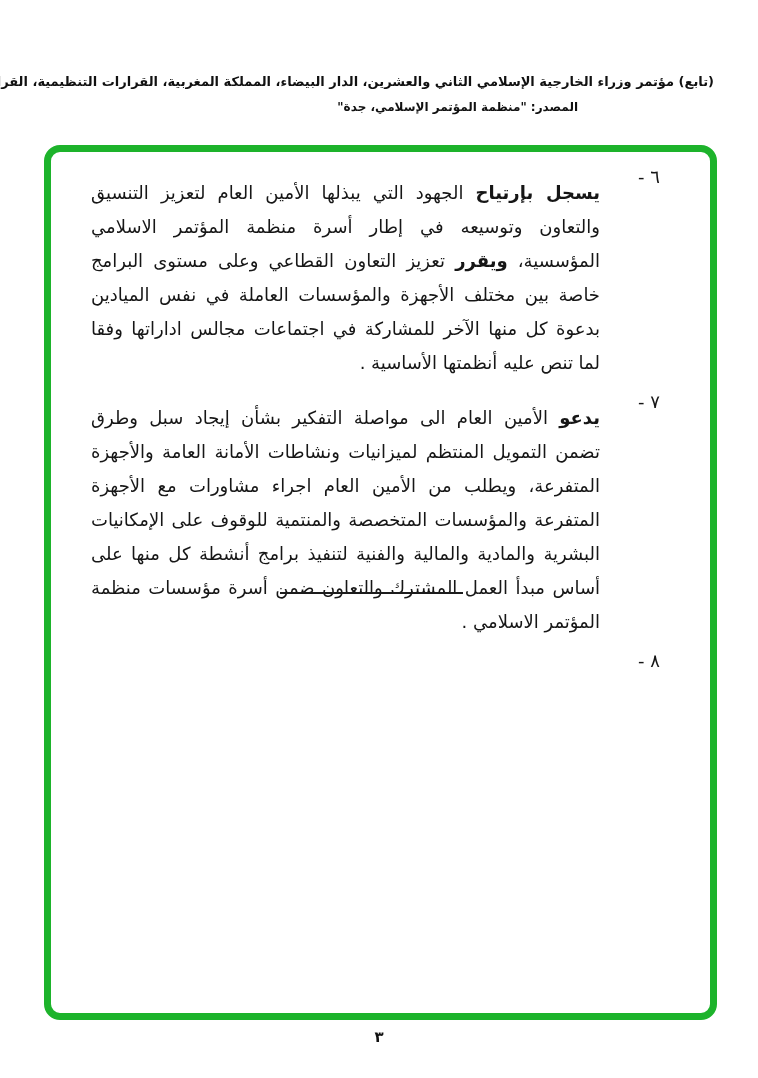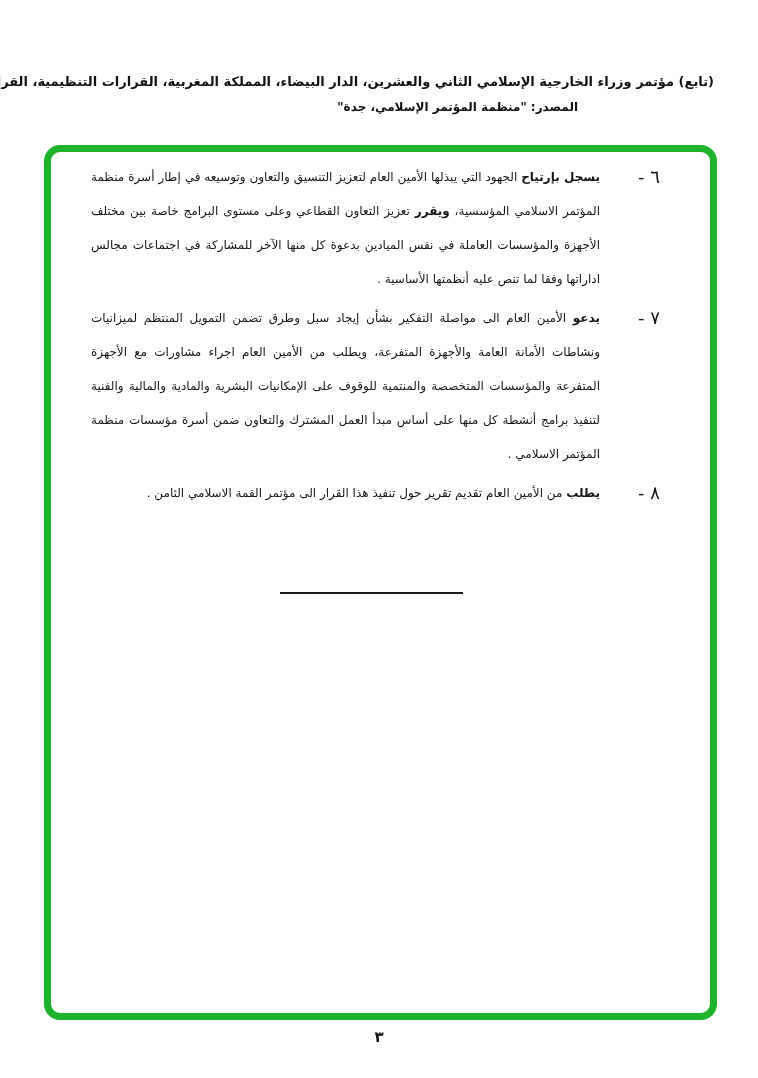--- a/index.html
+++ b/index.html
@@ -65,25 +65,26 @@
     flex: 0 0 auto;
     width: 46px;
     font-size: 18px;
     line-height: 34px;
     text-align: right;
     white-space: nowrap;
     color: #161616;
   }
   .item .txt {
     flex: 1 1 auto;
-    font-size: 12px;
+    font-size: 18px;
     line-height: 34px;
     text-align: justify;
     text-justify: inter-word;
     color: #161616;
+    margin-top: 16px;
   }
   .item .txt .b {
     font-weight: bold;
   }
   
   .divider {
     position: absolute;
     left: 280px;
     top: 592px;
     width: 183px;
@@ -118,21 +119,20 @@
     <div class="txt"><span class="b">يسجل بإرتياح</span><span> الجهود التي يبذلها الأمين العام لتعزيز التنسيق والتعاون وتوسيعه في إطار أسرة منظمة المؤتمر الاسلامي المؤسسية، </span><span class="b">ويقرر</span><span> تعزيز التعاون القطاعي وعلى مستوى البرامج خاصة بين مختلف الأجهزة والمؤسسات العاملة في نفس الميادين بدعوة كل منها الآخر للمشاركة في اجتماعات مجالس اداراتها وفقا لما تنص عليه أنظمتها الأساسية .</span></div>
   </div>
 
   <div class="item">
     <div class="num">٧ -</div>
     <div class="txt"><span class="b">يدعو</span><span> الأمين العام الى مواصلة التفكير بشأن إيجاد سبل وطرق تضمن التمويل المنتظم لميزانيات ونشاطات الأمانة العامة والأجهزة المتفرعة، ويطلب من الأمين العام اجراء مشاورات مع الأجهزة المتفرعة والمؤسسات المتخصصة والمنتمية للوقوف على الإمكانيات البشرية والمادية والمالية والفنية لتنفيذ برامج أنشطة كل منها على أساس مبدأ العمل المشترك والتعاون ضمن أسرة مؤسسات منظمة المؤتمر الاسلامي .</span></div>
   </div>
 
   <div class="item">
     <div class="num">٨ -</div>
-    <div class="txt"><span class="b">يطلب</span><span> من الأمين العام تقديم تقرير حول تنفيذ هذا القرار الى مؤتمر القمة الاسلامي الثامن .</span></div>
   </div>
 </div>
   </div>
 
   <div class="divider"></div>
 
   <div class="pagenum">٣</div>
 
 </div>
 

